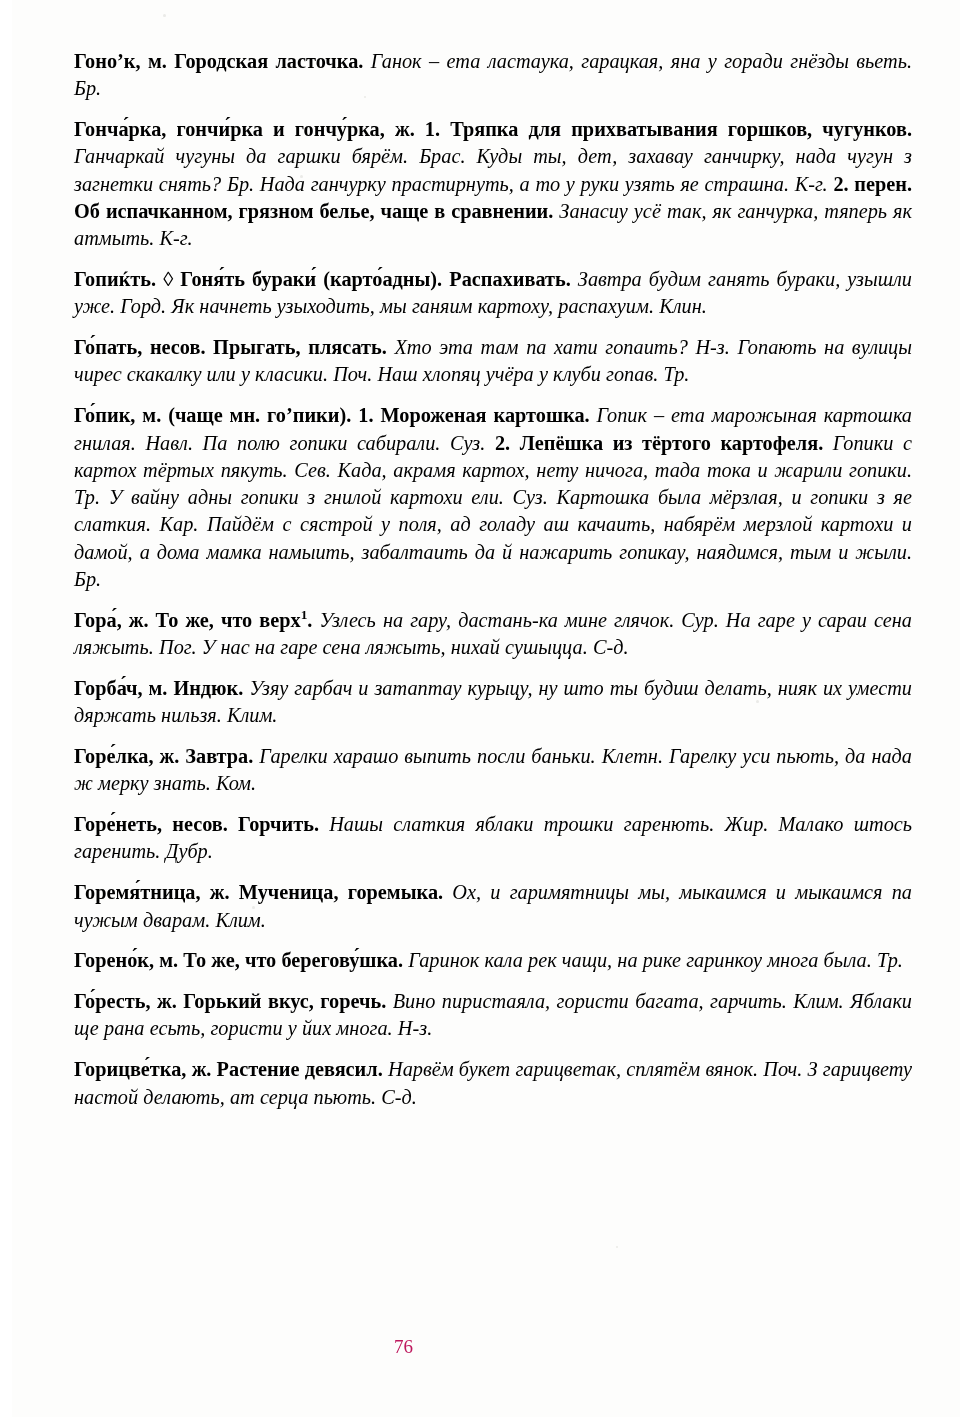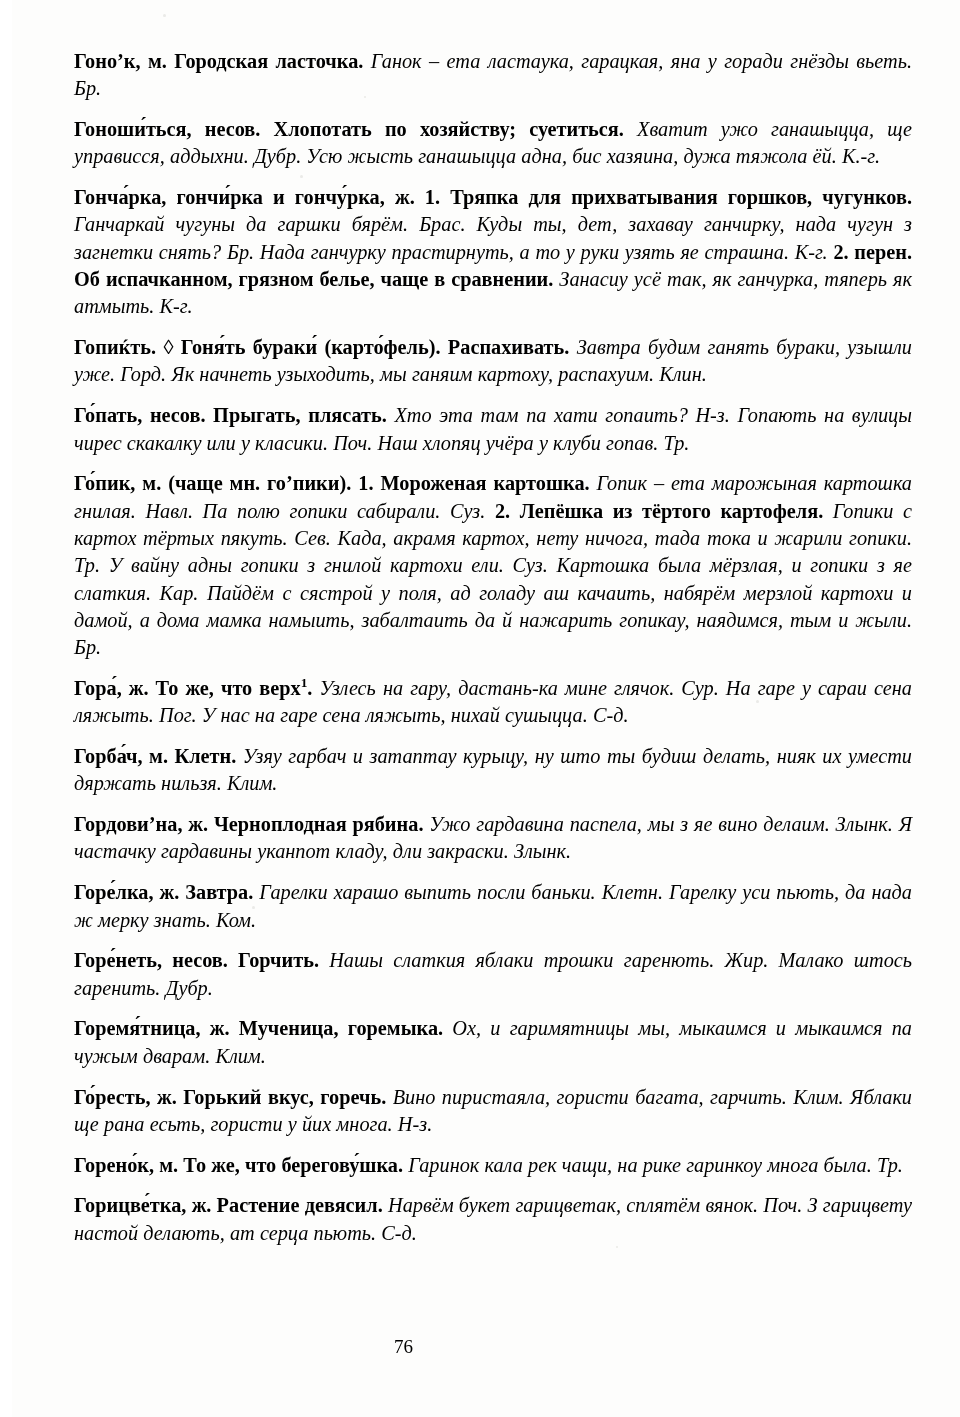--- a/index.html
+++ b/index.html
@@ -56,21 +56,21 @@
     line-height: 0;
   }
   .pagenum {
     position: absolute;
     left: 0;
     top: 1336px;
     width: 783px;
     text-align: center;
     font-size: 19px;
     font-family: "Liberation Serif", "DejaVu Serif", serif;
-    color: #000000;
+    color: #be185d;
   }
   
   .speck {
     position: absolute;
     background: #d8d8d4;
     border-radius: 50%;
     opacity: .5;
   }
 </style>
 </head>
@@ -82,46 +82,44 @@
   <div class="speck" style="left:288px;top:175px;width:3px;height:3px;"></div>
   <div class="speck" style="left:352px;top:96px;width:2px;height:2px;"></div>
   <div class="speck" style="left:744px;top:700px;width:3px;height:3px;"></div>
   <div class="speck" style="left:240px;top:906px;width:3px;height:3px;"></div>
   <div class="speck" style="left:604px;top:1246px;width:2px;height:2px;"></div>
 
   <div class="content">
 
     <p class="entry"><span class="hw">Гоно’к, м. Городская ласточка.</span> <span class="ex">Ганок – ета ластаука, гарацкая, яна у горади гнёзды вьеть. Бр.</span></p>
 
-    <p class="entry"><span class="hw">Гоноши́ться, несов. Хлопотать по хозяйству; суетиться.</span> <span class="ex">Хватит ужо ганашыцца, ще управисся, аддыхни. Дубр. Усю жысть ганашыцца адна, бис хазяина, дужа тяжола ёй. К.-г.</span></p>
 
     <p class="entry"><span class="hw">Гонча́рка, гончи́рка и гончу́рка, ж. 1. Тряпка для прихватывания горшков, чугунков.</span> <span class="ex">Ганчаркай чугуны да гаршки бярём. Брас. Куды ты, дет, захавау ганчирку, нада чугун з загнетки снять? Бр. Нада ганчурку прастирнуть, а то у руки узять яе страшна. К-г.</span> <span class="hw">2. перен. Об испачканном, грязном белье, чаще в сравнении.</span> <span class="ex">Занасиу усё так, як ганчурка, тяперь як атмыть. К-г.</span></p>
 
-    <p class="entry"><span class="hw">Гопиќть.</span> <span class="loz">◊</span> <span class="hw">Гоня́ть бураки́ (карто́фель). Распахивать.</span> <span class="ex">Завтра будим ганять бураки, узышли уже. Горд. Як начнеть узыходить, мы ганяим картоху, распахуим. Клин.</span></p>
+    <p class="entry"><span class="hw">Гопиќть.</span> <span class="loz">◊</span> <span class="hw">Гоня́ть бураки́ (карто́адны). Распахивать.</span> <span class="ex">Завтра будим ганять бураки, узышли уже. Горд. Як начнеть узыходить, мы ганяим картоху, распахуим. Клин.</span></p>
 
     <p class="entry"><span class="hw">Го́пать, несов.  Прыгать, плясать.</span> <span class="ex">Хто эта там па хати гопаить? Н-з. Гопають на вулицы чирес скакалку или у класики. Поч. Наш хлопяц учёра у клуби гопав. Тр.</span></p>
 
     <p class="entry"><span class="hw">Го́пик, м. (чаще мн. го’пики).  1. Мороженая картошка.</span> <span class="ex">Гопик – ета марожыная картошка гнилая. Навл. Па полю гопики сабирали. Суз.</span> <span class="hw">2. Лепёшка из тёртого картофеля.</span> <span class="ex">Гопики с картох тёртых пякуть. Сев. Када, акрамя картох, нету ничога, тада тока и жарили гопики. Тр. У вайну адны гопики з гнилой картохи ели. Суз. Картошка была мёрзлая, и гопики з яе слаткия. Кар. Пайдём с сястрой у поля, ад голаду аш качаить, набярём мерзлой картохи и дамой, а дома мамка намыить, забалтаить да й нажарить гопикау, наядимся, тым и жыли. Бр.</span></p>
 
     <p class="entry"><span class="hw"><span>Гора́, ж. То же, что верх</span><sup>1</sup><span>.</span></span> <span class="ex">Узлесь на гару, дастань-ка мине глячок. Сур. На гаре у сараи сена ляжыть. Пог. У нас на гаре сена ляжыть, нихай сушыцца. С-д.</span></p>
 
-    <p class="entry"><span class="hw">Горба́ч, м. Клетн.</span> <span class="ex">Узяу гарбач и затаптау курыцу, ну што ты будиш делать, нияк их умести дяржать нильзя. Клим.</span></p>
+    <p class="entry"><span class="hw">Горба́ч, м. Индюк.</span> <span class="ex">Узяу гарбач и затаптау курыцу, ну што ты будиш делать, нияк их умести дяржать нильзя. Клим.</span></p>
 
 
-    <p class="entry"><span class="hw">Гордови’на, ж. Черноплодная рябина.</span> <span class="ex">Ужо гардавина паспела, мы з яе вино делаим. Злынк. Я частачку гардавины уканпот кладу, дли закраски. Злынк.</span></p>
 
     <p class="entry"><span class="hw">Горе́лка, ж. Завтра.</span> <span class="ex">Гарелки харашо выпить посли баньки. Клетн. Гарелку уси пьють, да нада ж мерку знать. Ком.</span></p>
 
     <p class="entry"><span class="hw">Горе́неть, несов. Горчить.</span> <span class="ex">Нашы слаткия яблаки трошки гаренють. Жир. Малако штось гаренить. Дубр.</span></p>
 
     <p class="entry"><span class="hw">Горемя́тница, ж. Мученица, горемыка.</span> <span class="ex">Ох, и гаримятницы мы, мыкаимся и мыкаимся па чужым дварам. Клим.</span></p>
 
+    <p class="entry"><span class="hw">Горено́к, м. То же, что берегову́шка.</span> <span class="ex">Гаринок кала рек чащи, на рике гаринкоу многа была. Тр.</span></p>
+
     <p class="entry"><span class="hw">Го́ресть, ж. Горький вкус, горечь.</span> <span class="ex">Вино пиристаяла, гористи багата, гарчить. Клим. Яблаки ще рана есьть, гористи у йих многа. Н-з.</span></p>
-
-    <p class="entry"><span class="hw">Горено́к, м. То же, что берегову́шка.</span> <span class="ex">Гаринок кала рек чащи, на рике гаринкоу многа была. Тр.</span></p>
 
     <p class="entry"><span class="hw">Горицве́тка, ж. Растение девясил.</span> <span class="ex">Нарвём букет гарицветак, сплятём вянок. Поч. З гарицвету настой делають, ат серца пьють. С-д.</span></p>
 
   </div>
 
   <div class="pagenum">76</div>
 
 </div>
 
 </body></html>

